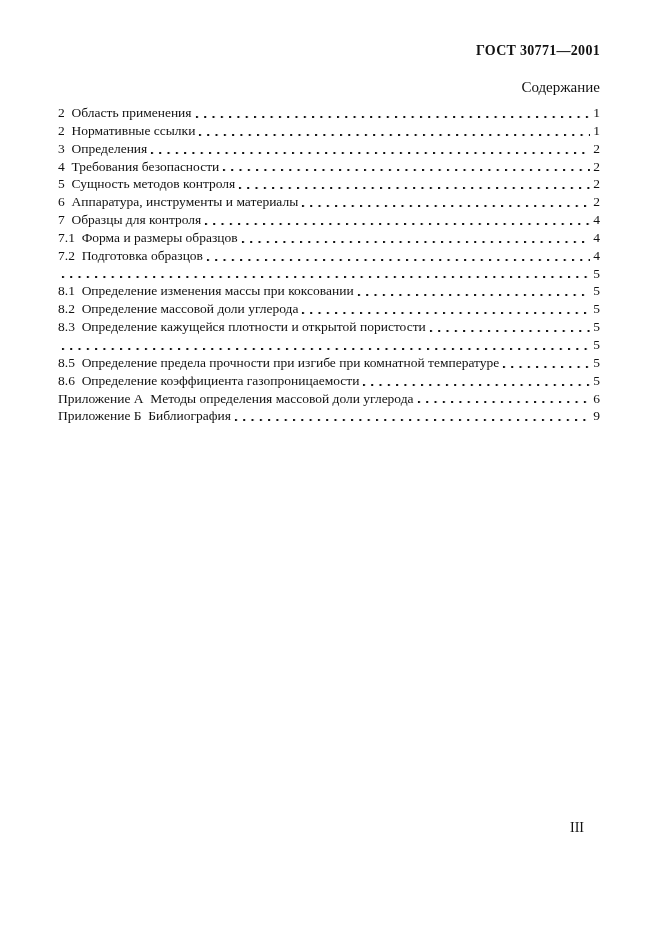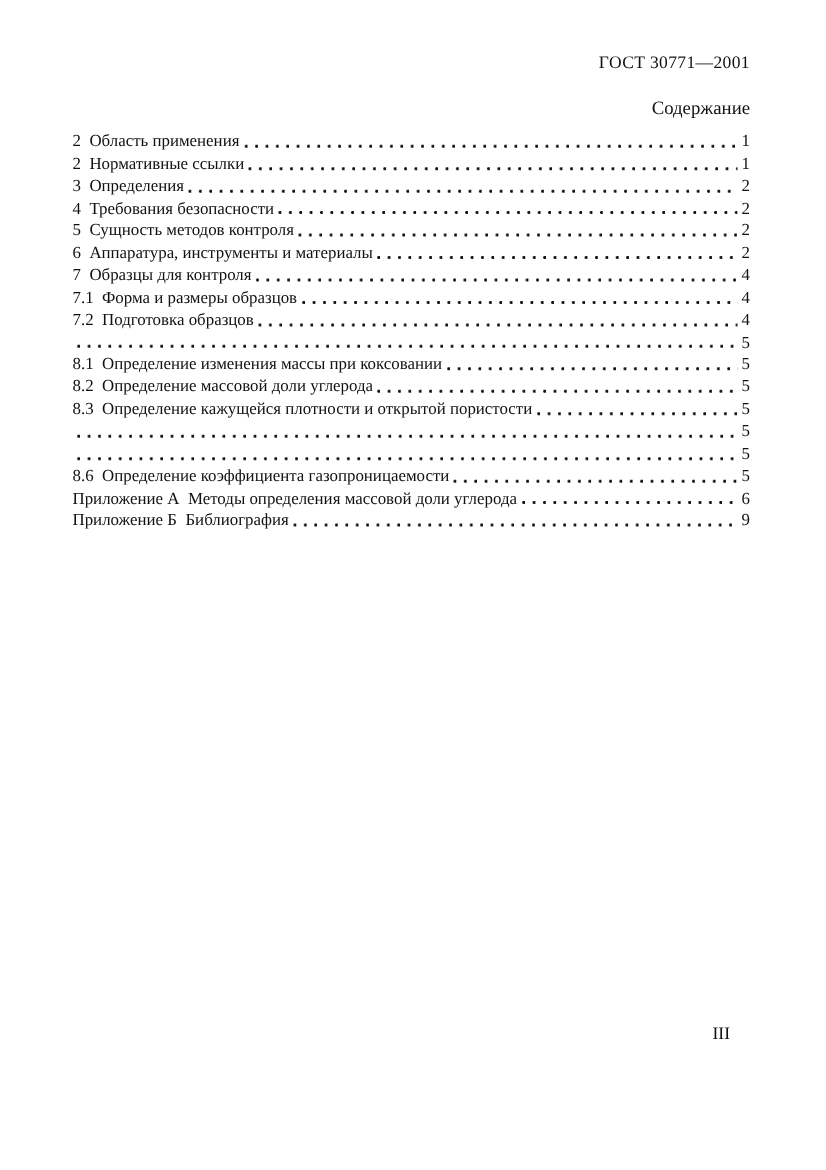--- a/index.html
+++ b/index.html
@@ -13,21 +13,21 @@
     font-family: "Liberation Serif", "DejaVu Serif", serif;
     color: #111111;
     position: relative;
     overflow: hidden;
   }
   .doc-header {
     position: absolute;
     top: 43px;
     right: 61px;
     font-size: 14px;
-    font-weight: normal;
+    font-weight: bold;
     letter-spacing: 0.3px;
     white-space: pre;
     text-align: right;
   }
   .doc-title {
     position: absolute;
     top: 79px;
     left: 58px;
     width: 542px;
     text-align: right;
@@ -144,20 +144,21 @@
     <div class="toc-row">
       <span class="toc-label">8.3  Определение кажущейся плотности и открытой пористости</span>
       <span class="toc-dots"></span>
       <span class="toc-page">5</span>
     </div>
     <div class="toc-row">
       <span class="toc-dots"></span>
       <span class="toc-page">5</span>
     </div>
     <div class="toc-row">
+      <span class="toc-label">8.5  Определение предела прочности при изгибе при комнатной температуре</span>
       <span class="toc-dots"></span>
       <span class="toc-page">5</span>
     </div>
     <div class="toc-row">
       <span class="toc-label">8.6  Определение коэффициента газопроницаемости</span>
       <span class="toc-dots"></span>
       <span class="toc-page">5</span>
     </div>
     <div class="toc-row">
       <span class="toc-label">Приложение А  Методы определения массовой доли углерода</span>

